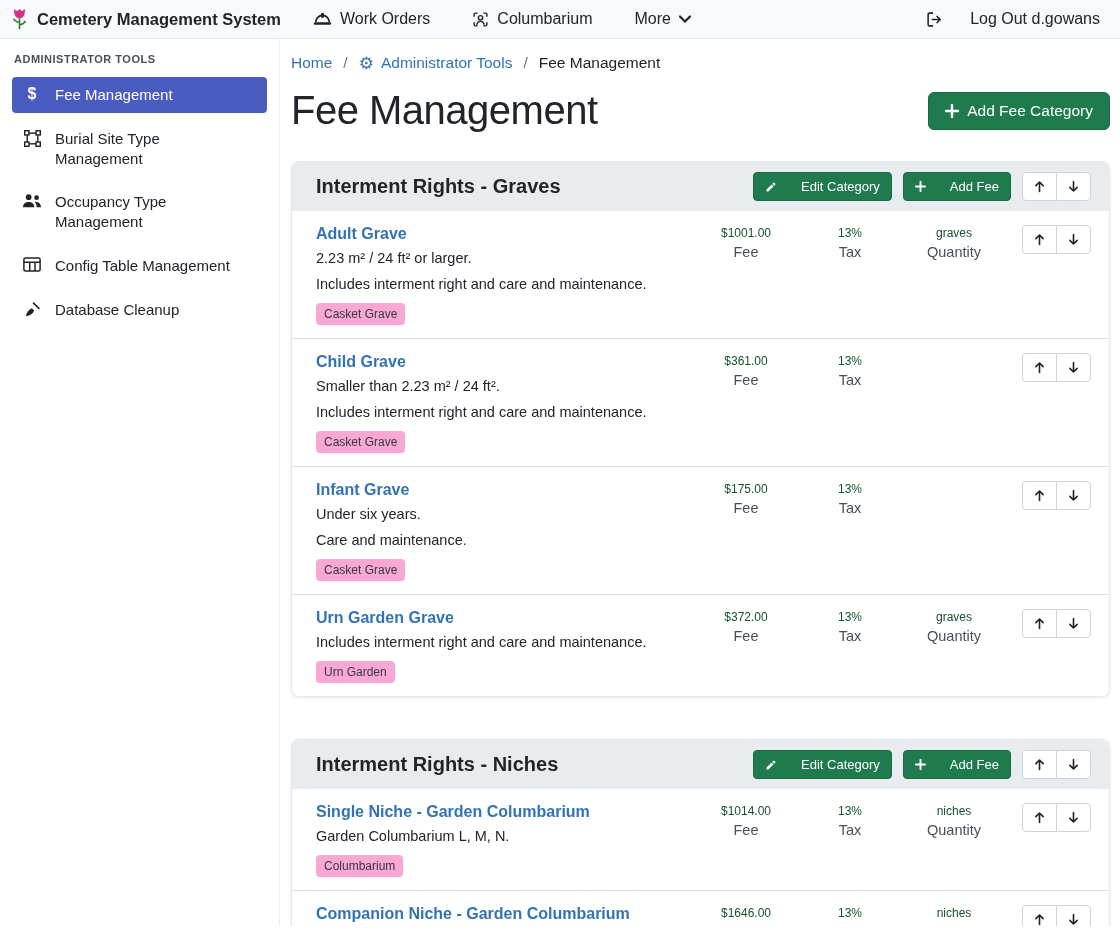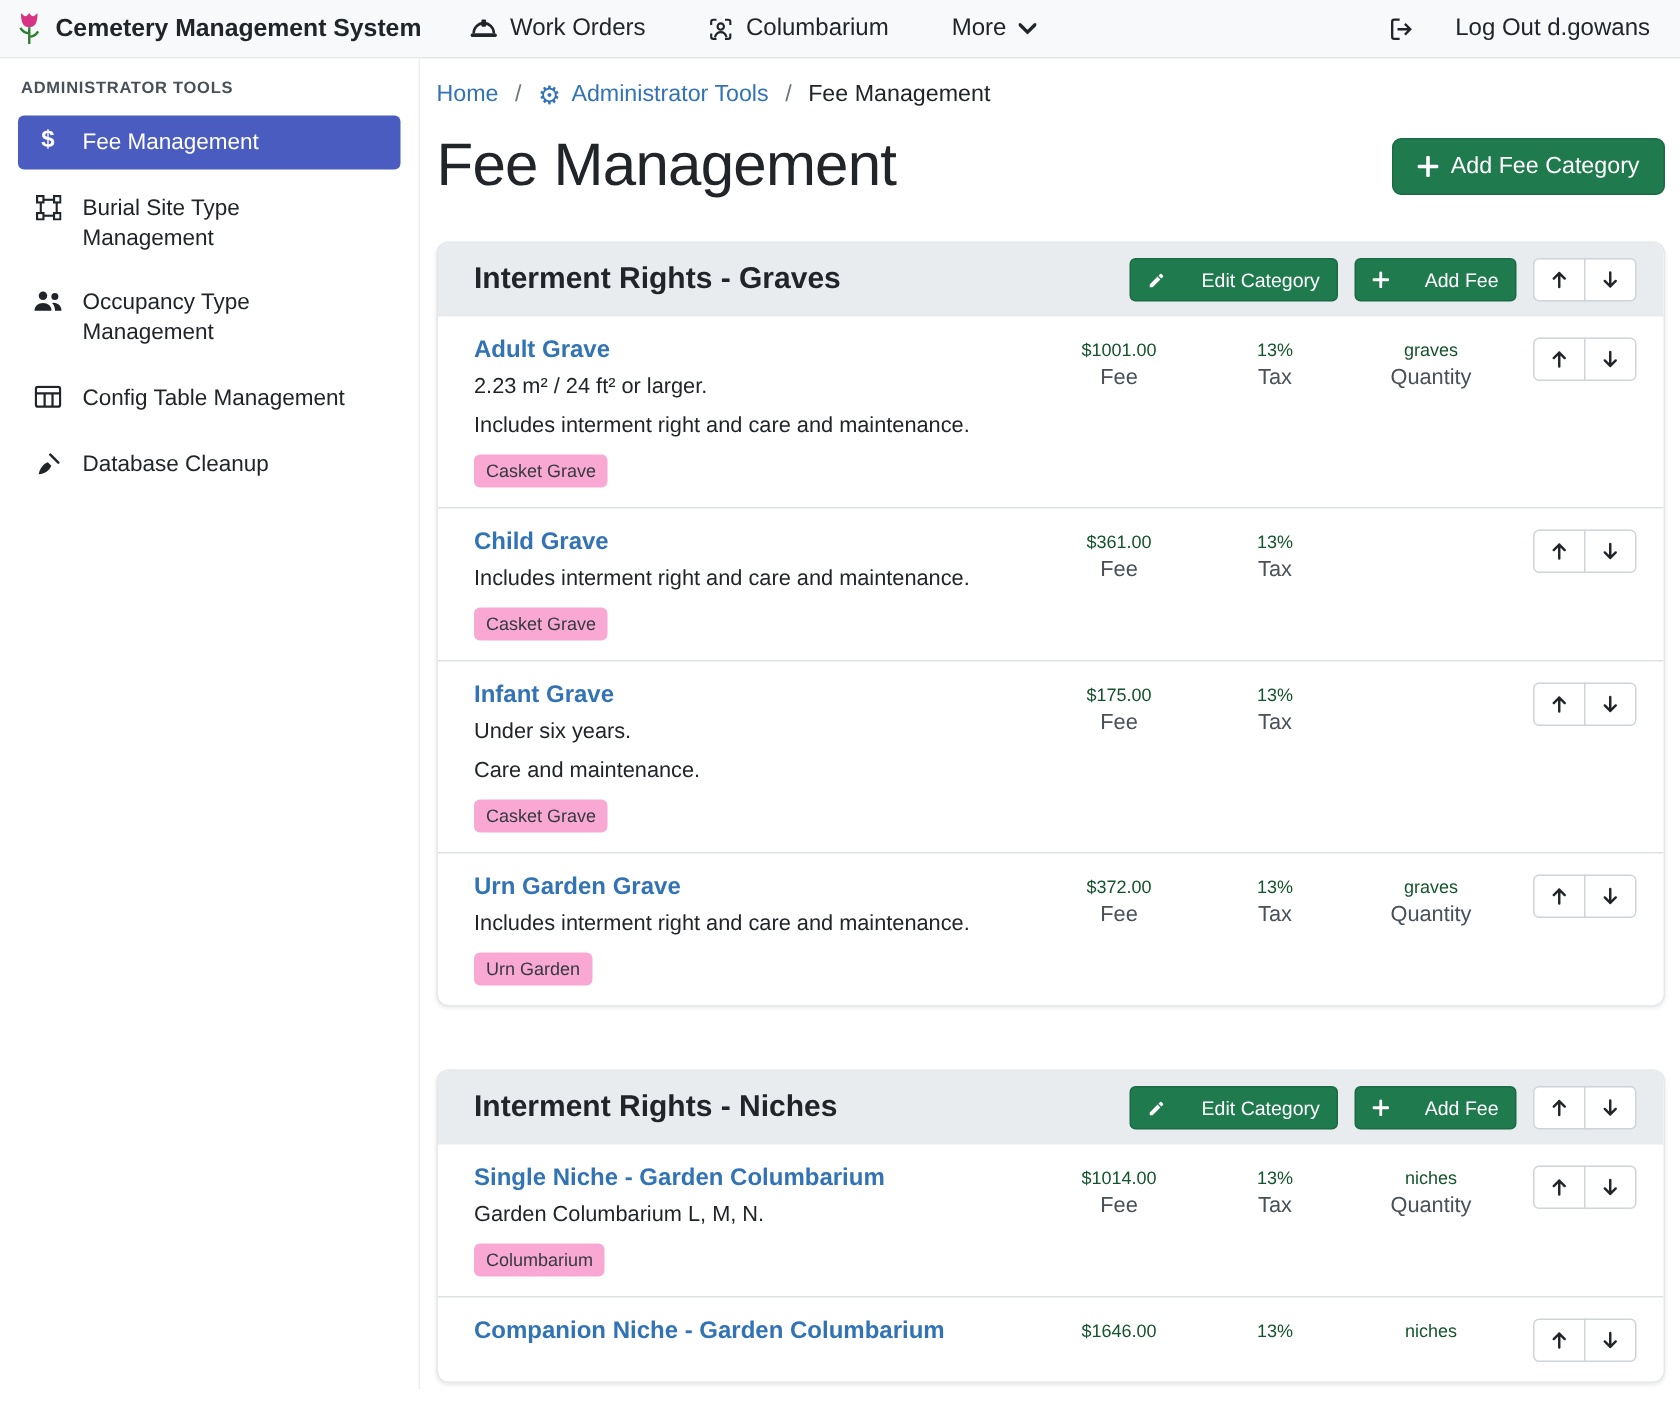--- a/index.html
+++ b/index.html
@@ -288,20 +288,21 @@
           <svg width="13" height="13" viewBox="0 0 16 16" fill="none" stroke="#212529" stroke-width="2" stroke-linecap="round" stroke-linejoin="round">
                       <path d="M8 2 V13.5 M3.5 9 L8 13.5 L12.5 9"></path>
                     </svg>
         </span>
       </button>
     </div>
   </div>
             <div class="fee-row">
     <div class="fee-main">
       <a class="fee-name">Child Grave</a>
+      <div class="fee-desc d1">Smaller than 2.23 m² / 24 ft².</div>
       <div class="fee-desc d2">Includes interment right and care and maintenance.</div>
       <div><span class="badge">Casket Grave</span></div>
     </div>
     <div class="fee-col col-fee">
       <div class="val">$361.00</div>
       <div class="sub">Fee</div>
     </div>
     <div class="fee-col col-tax">
       <div class="val">13%</div>
       <div class="sub">Tax</div>

